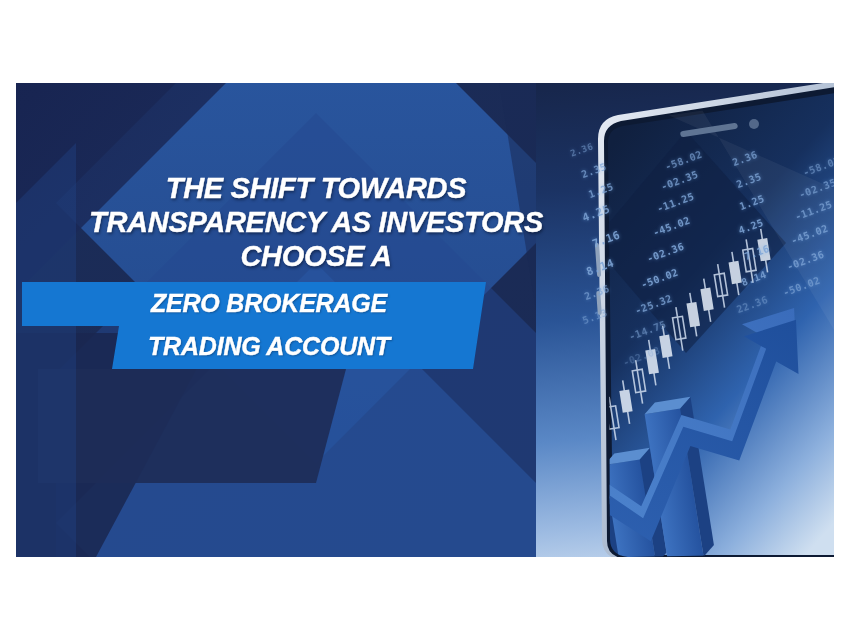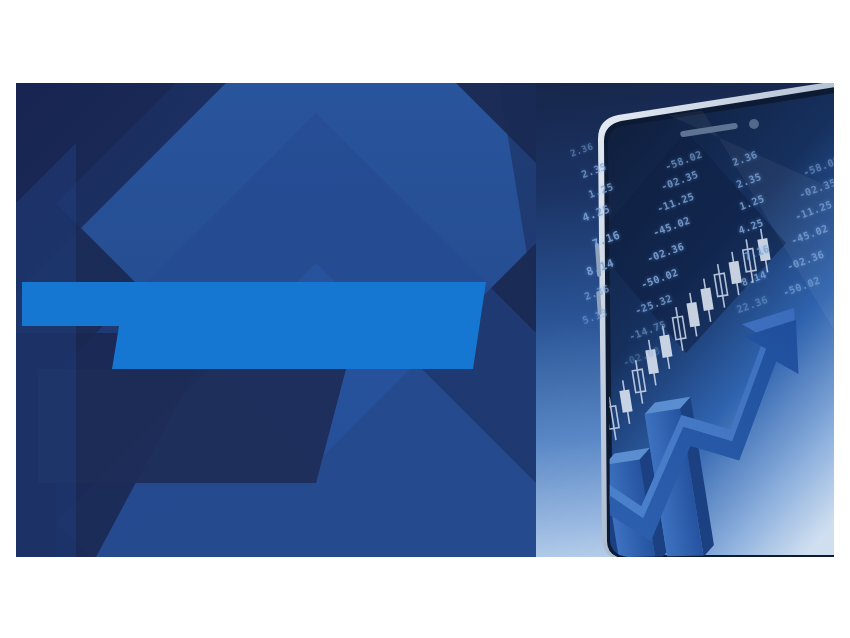--- a/index.html
+++ b/index.html
@@ -274,17 +274,26 @@
           <span class="ticker" style="left: 200px; top: 216px; font-size: 10px; opacity: 0.5; transform: rotate(-20deg);">22.36</span>
           <span class="ticker" style="left: 266px; top: 78px; font-size: 10px; opacity: 0.6; transform: rotate(-20deg);">-58.02</span>
           <span class="ticker" style="left: 262px; top: 100px; font-size: 10px; opacity: 0.7; transform: rotate(-20deg);">-02.35</span>
           <span class="ticker" style="left: 258px; top: 122px; font-size: 10px; opacity: 0.75; transform: rotate(-20deg);">-11.25</span>
           <span class="ticker" style="left: 254px; top: 146px; font-size: 10px; opacity: 0.8; transform: rotate(-20deg);">-45.02</span>
           <span class="ticker" style="left: 250px; top: 172px; font-size: 10px; opacity: 0.8; transform: rotate(-20deg);">-02.36</span>
           <span class="ticker" style="left: 246px; top: 198px; font-size: 10px; opacity: 0.7; transform: rotate(-20deg);">-50.02</span>
         </div>
     </div>
 
+    <div class="headline">
+      <span class="l1">THE SHIFT TOWARDS</span>
+      <span class="l2">TRANSPARENCY AS INVESTORS</span>
+      <span class="l3">CHOOSE A</span>
+    </div>
 
     <div class="slab"></div>
+    <div class="slab-text">
+      <span>ZERO BROKERAGE</span>
+      <span>TRADING ACCOUNT</span>
+    </div>
 
   </div>
 </div>
 
 </body></html>

